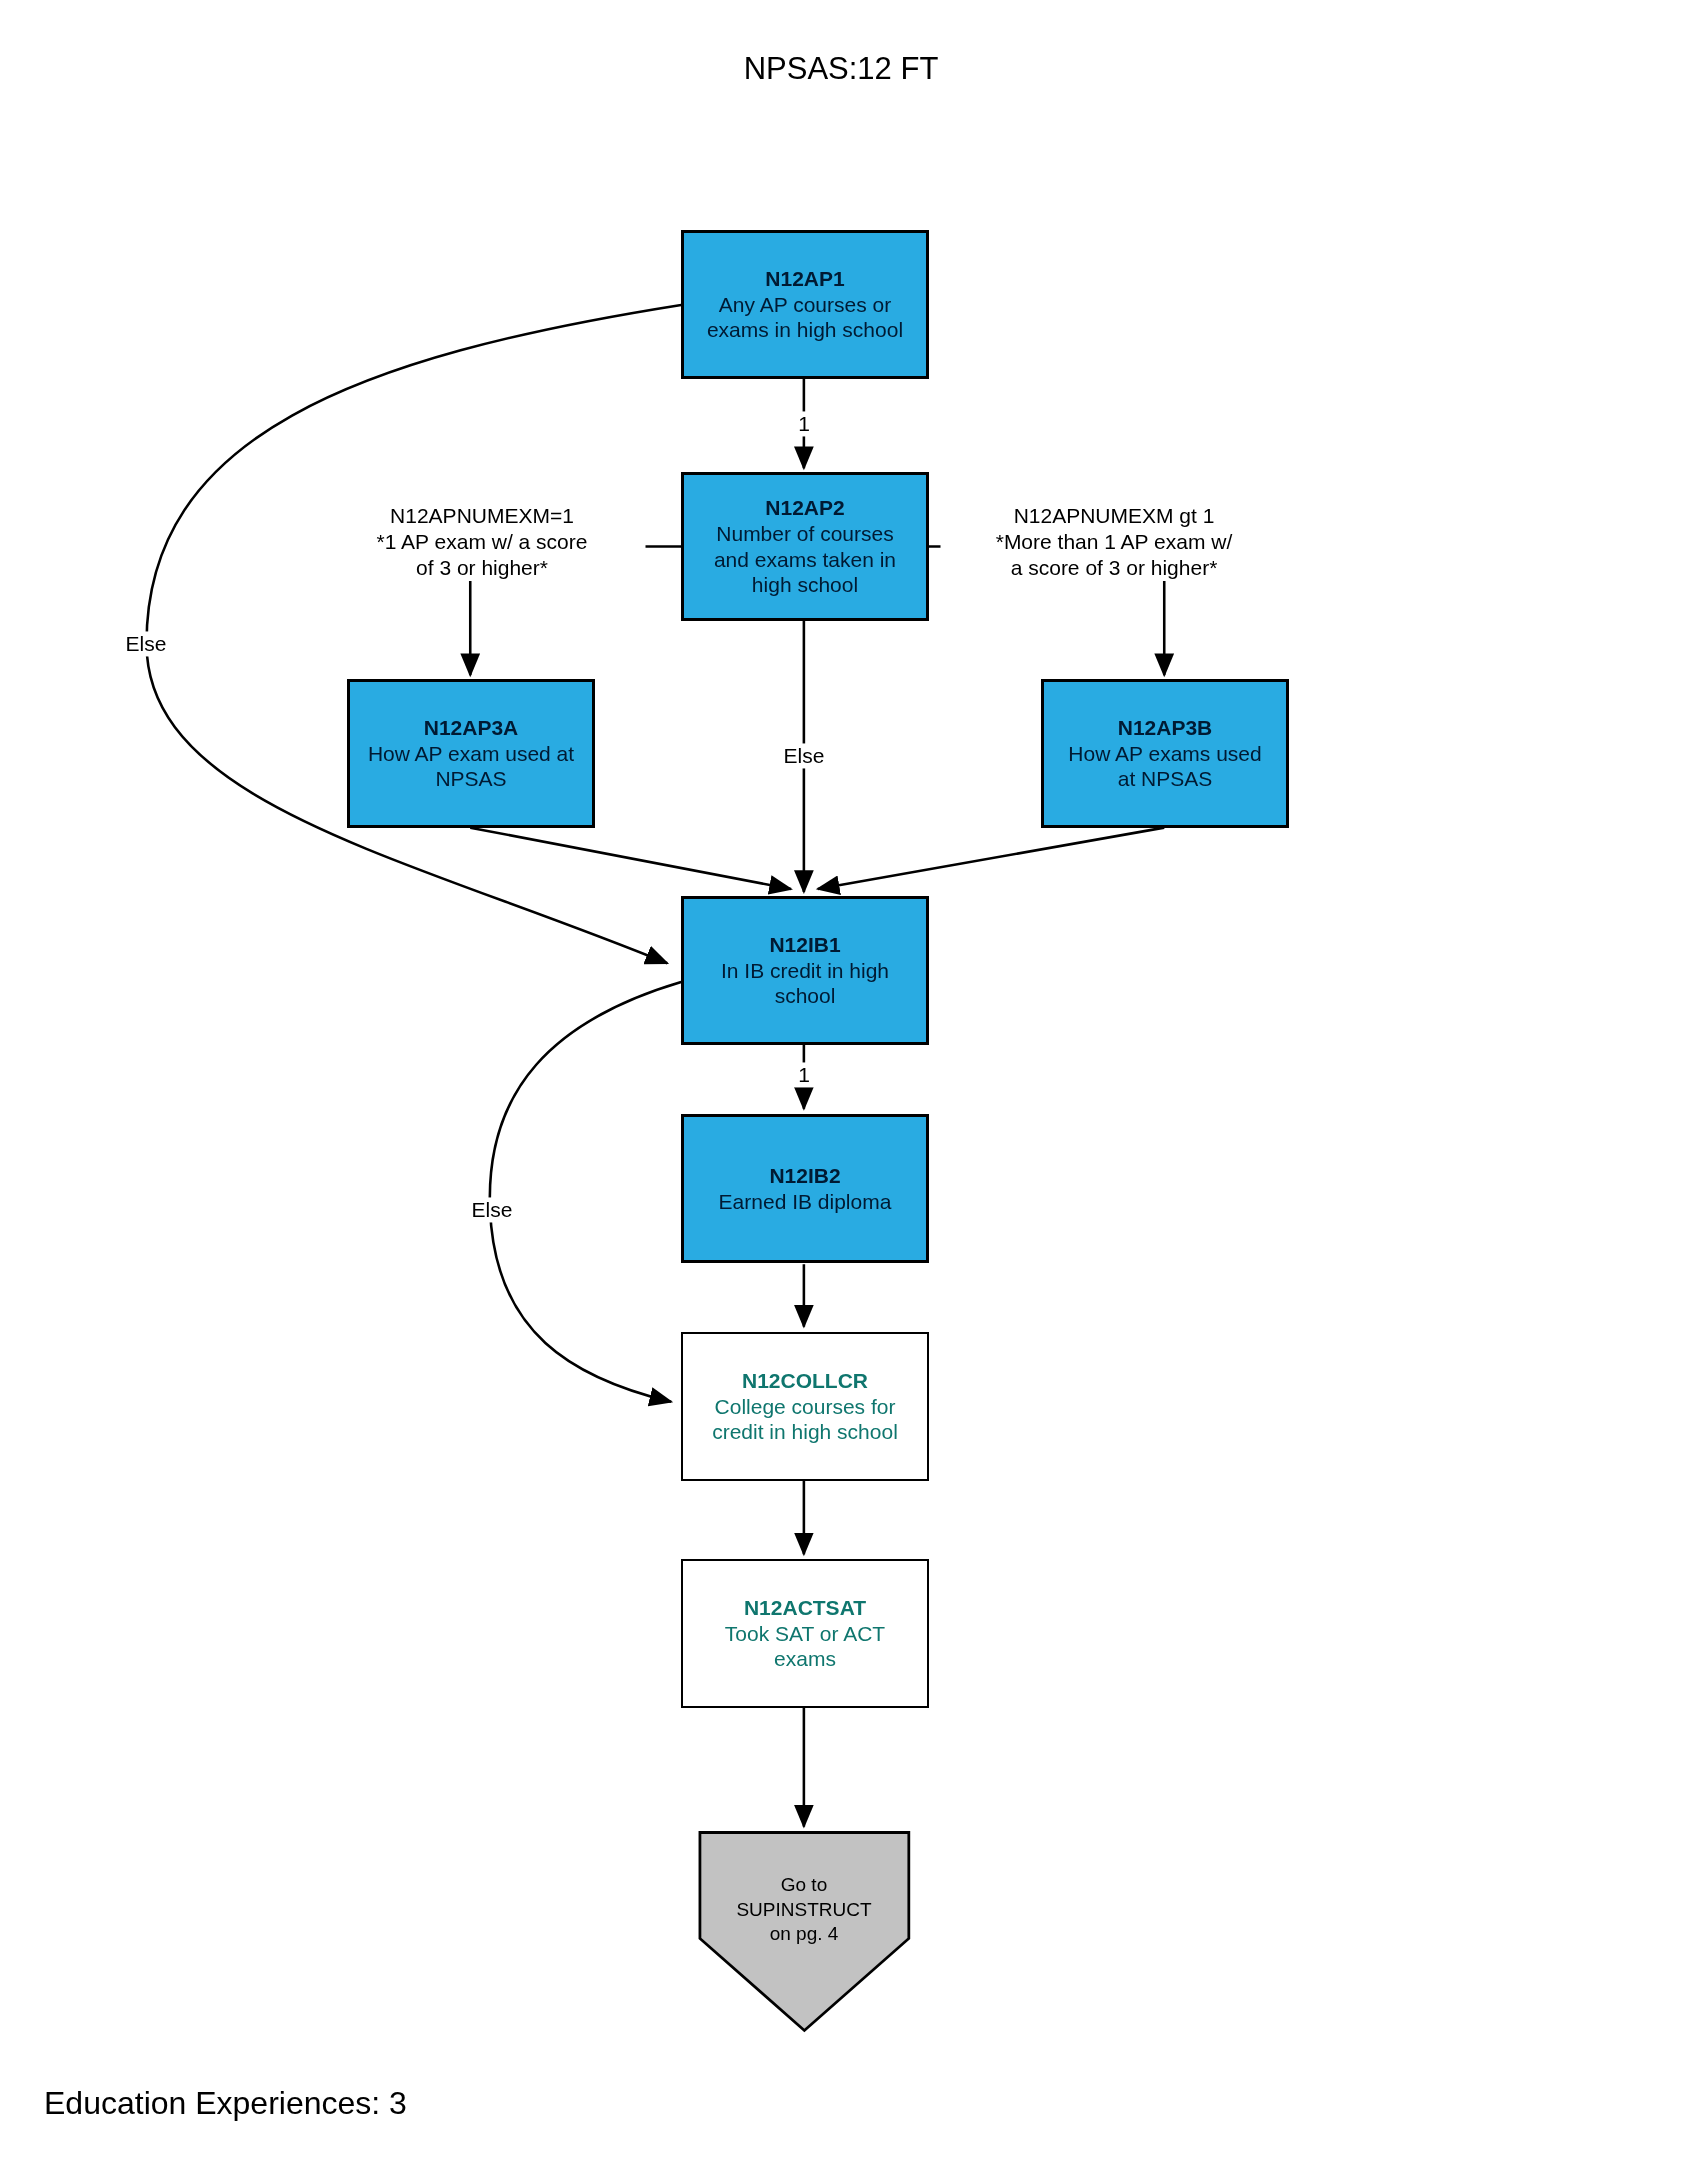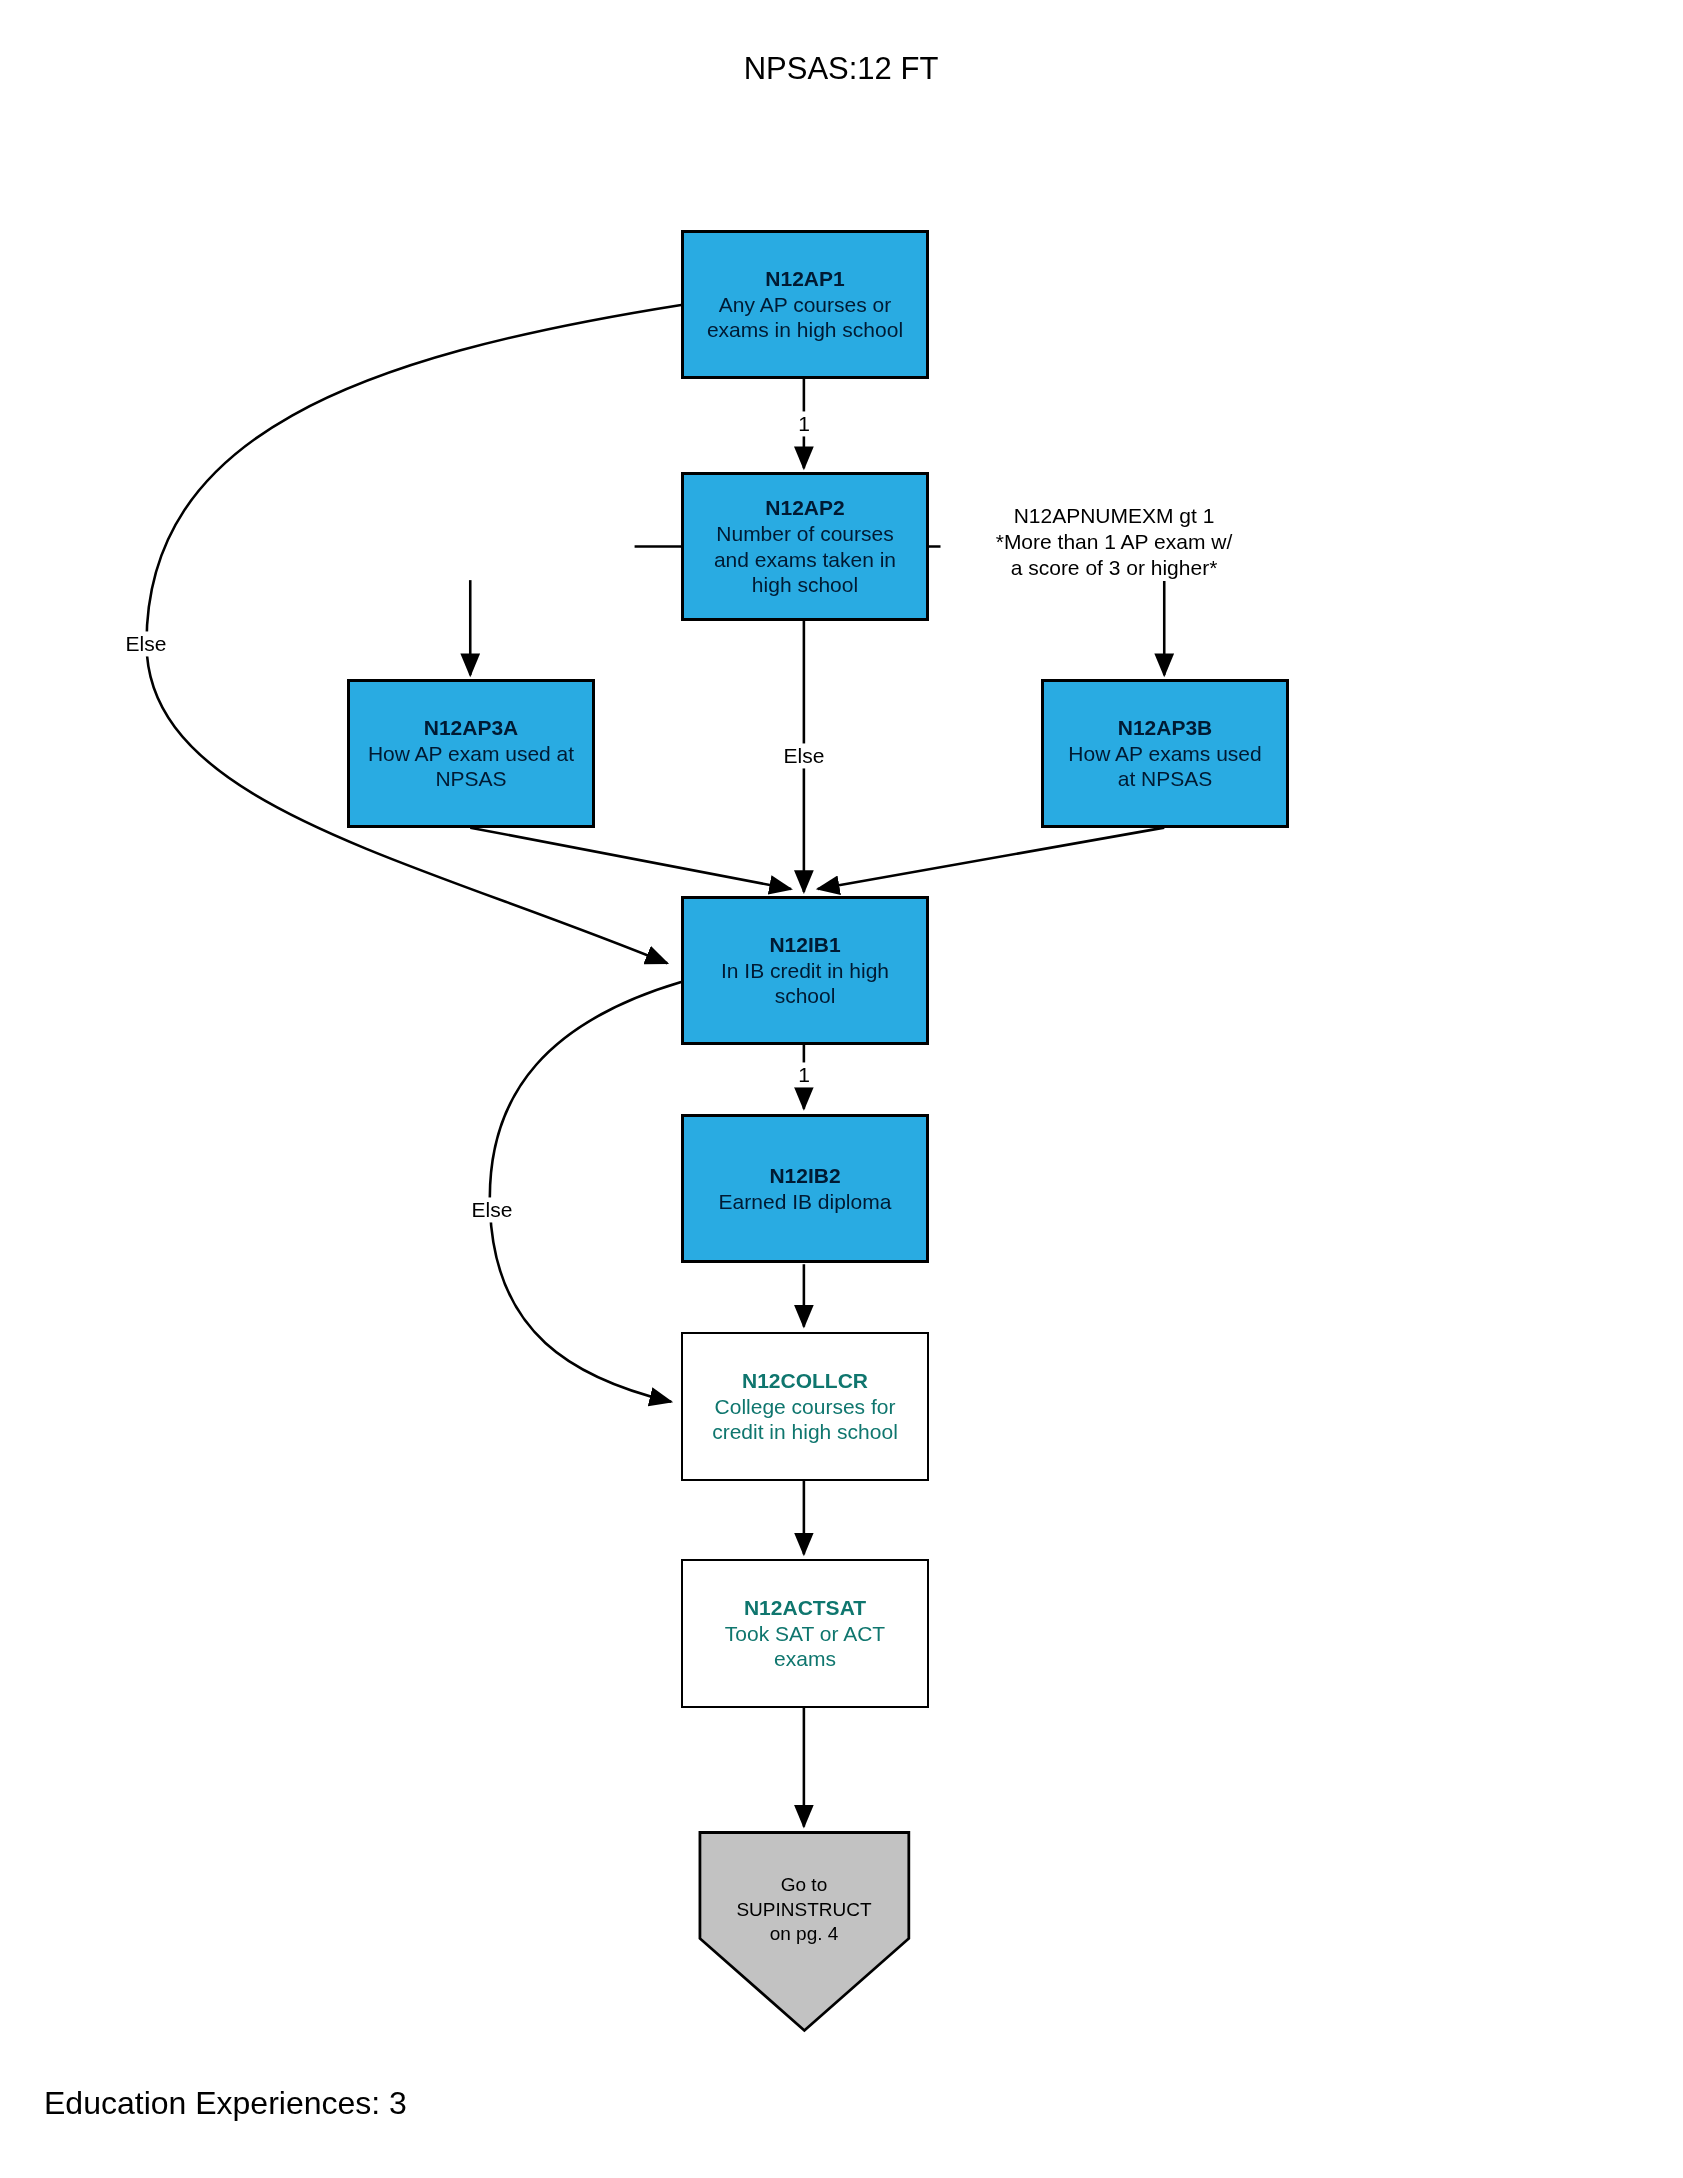--- a/index.html
+++ b/index.html
@@ -155,20 +155,23 @@
     <div class="lines">College courses for
 credit in high school</div>
   </div>
 
   <div class="node white" style="left:681px;top:1559px">
     <div class="code">N12ACTSAT</div>
     <div class="lines">Took SAT or ACT
 exams</div>
   </div>
 
+  <div class="cond-label lines" style="left:482px;top:503px;width:327px">N12APNUMEXM=1
+*1 AP exam w/ a score
+of 3 or higher*</div>
   <div class="cond-label lines" style="left:1114px;top:503px;width:347px">N12APNUMEXM gt 1
 *More than 1 AP exam w/
 a score of 3 or higher*</div>
 
   <div class="edge-label" style="left:804px;top:424px">1</div>
   <div class="edge-label" style="left:804px;top:756px">Else</div>
   <div class="edge-label" style="left:146px;top:644px">Else</div>
   <div class="edge-label" style="left:804px;top:1075px">1</div>
   <div class="edge-label" style="left:492px;top:1210px">Else</div>
 

